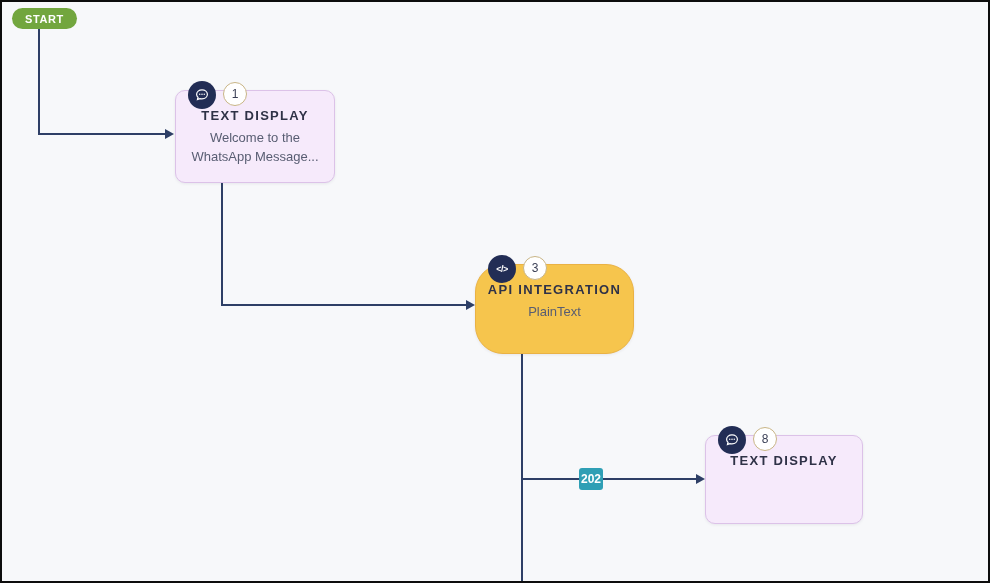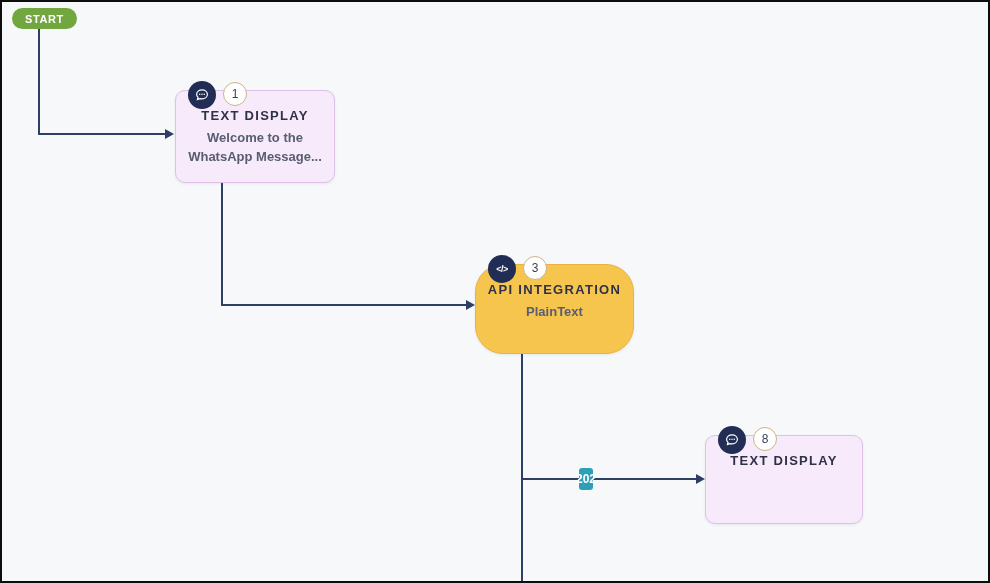--- a/index.html
+++ b/index.html
@@ -97,27 +97,26 @@
     letter-spacing: 1.3px;
     color: #2f3247;
     white-space: nowrap;
   }
   .node-body {
     margin-top: 6px;
     font-size: 13px;
     line-height: 1.45;
     color: #585d72;
     text-align: center;
-    font-weight: bold;
   }
   
   .edge-badge {
     position: absolute;
     left: 577px; top: 466px;
-    width: 14px; height: 22px;
+    width: 24px; height: 22px;
     background: #2f9fb5;
     border-radius: 3px;
     color: #ffffff;
     font-size: 12px;
     font-weight: 700;
     display: flex; align-items: center; justify-content: center;
     z-index: 3;
     cursor: pointer;
   }
 </style>

